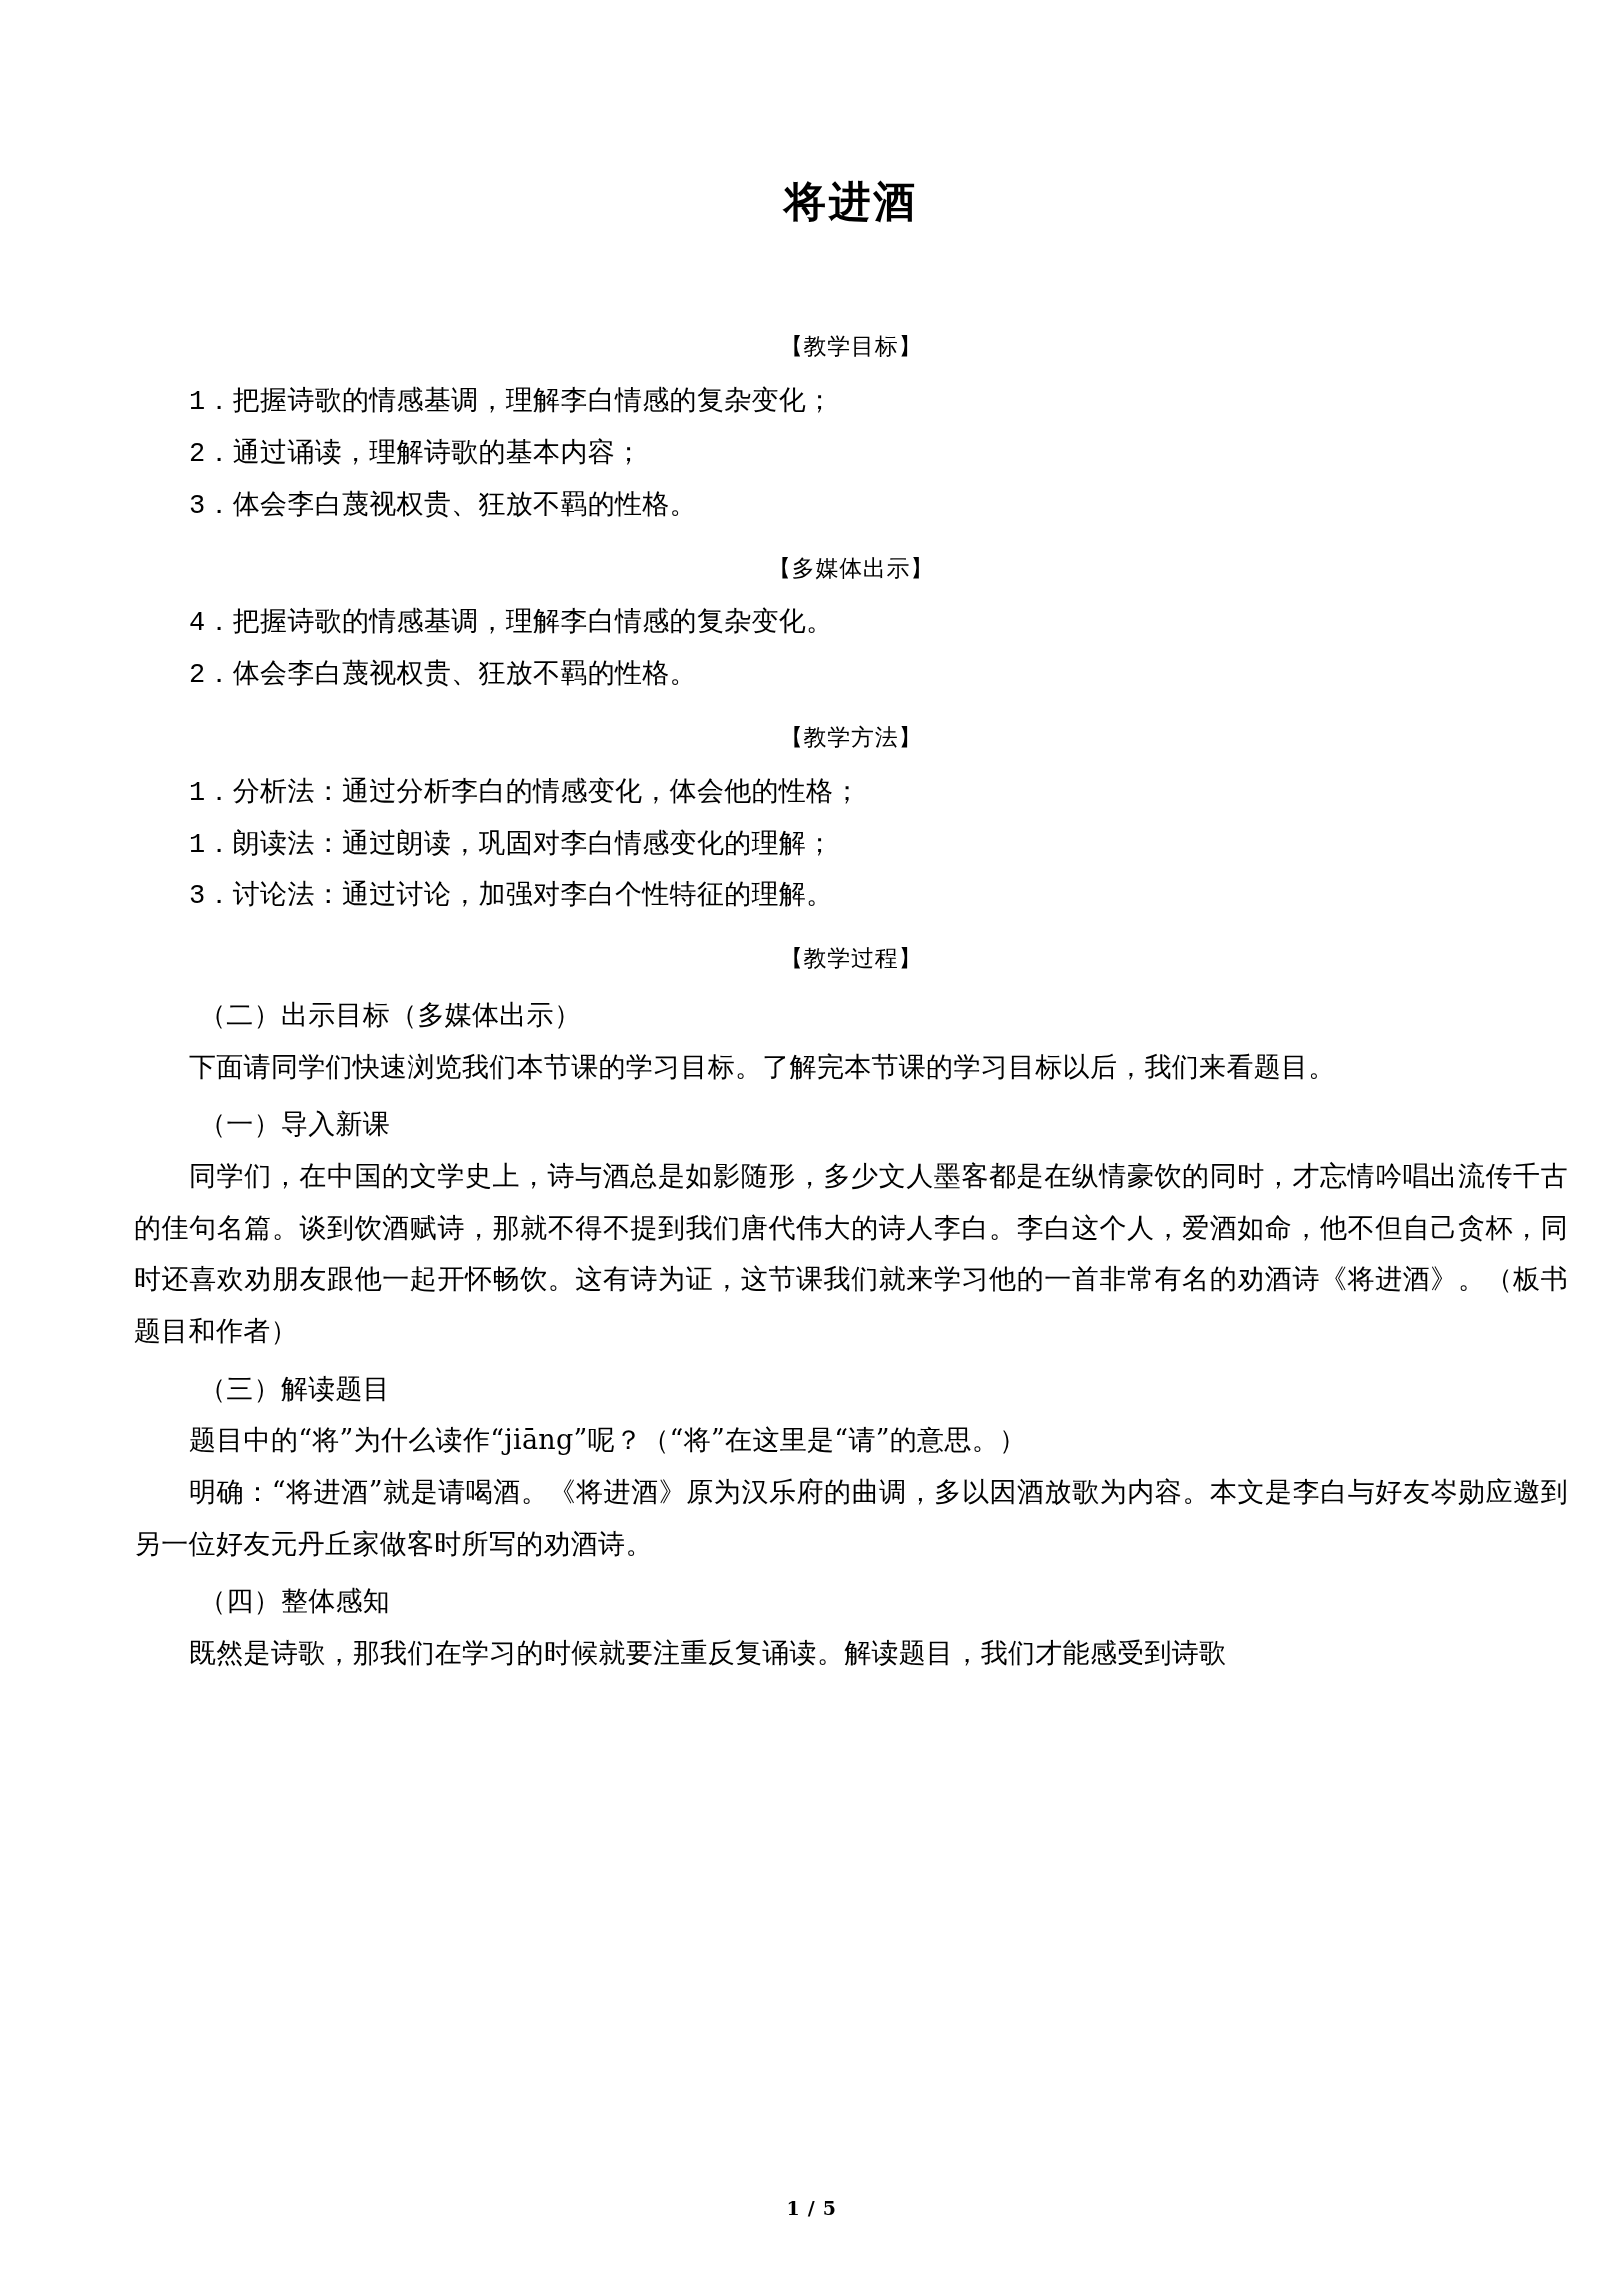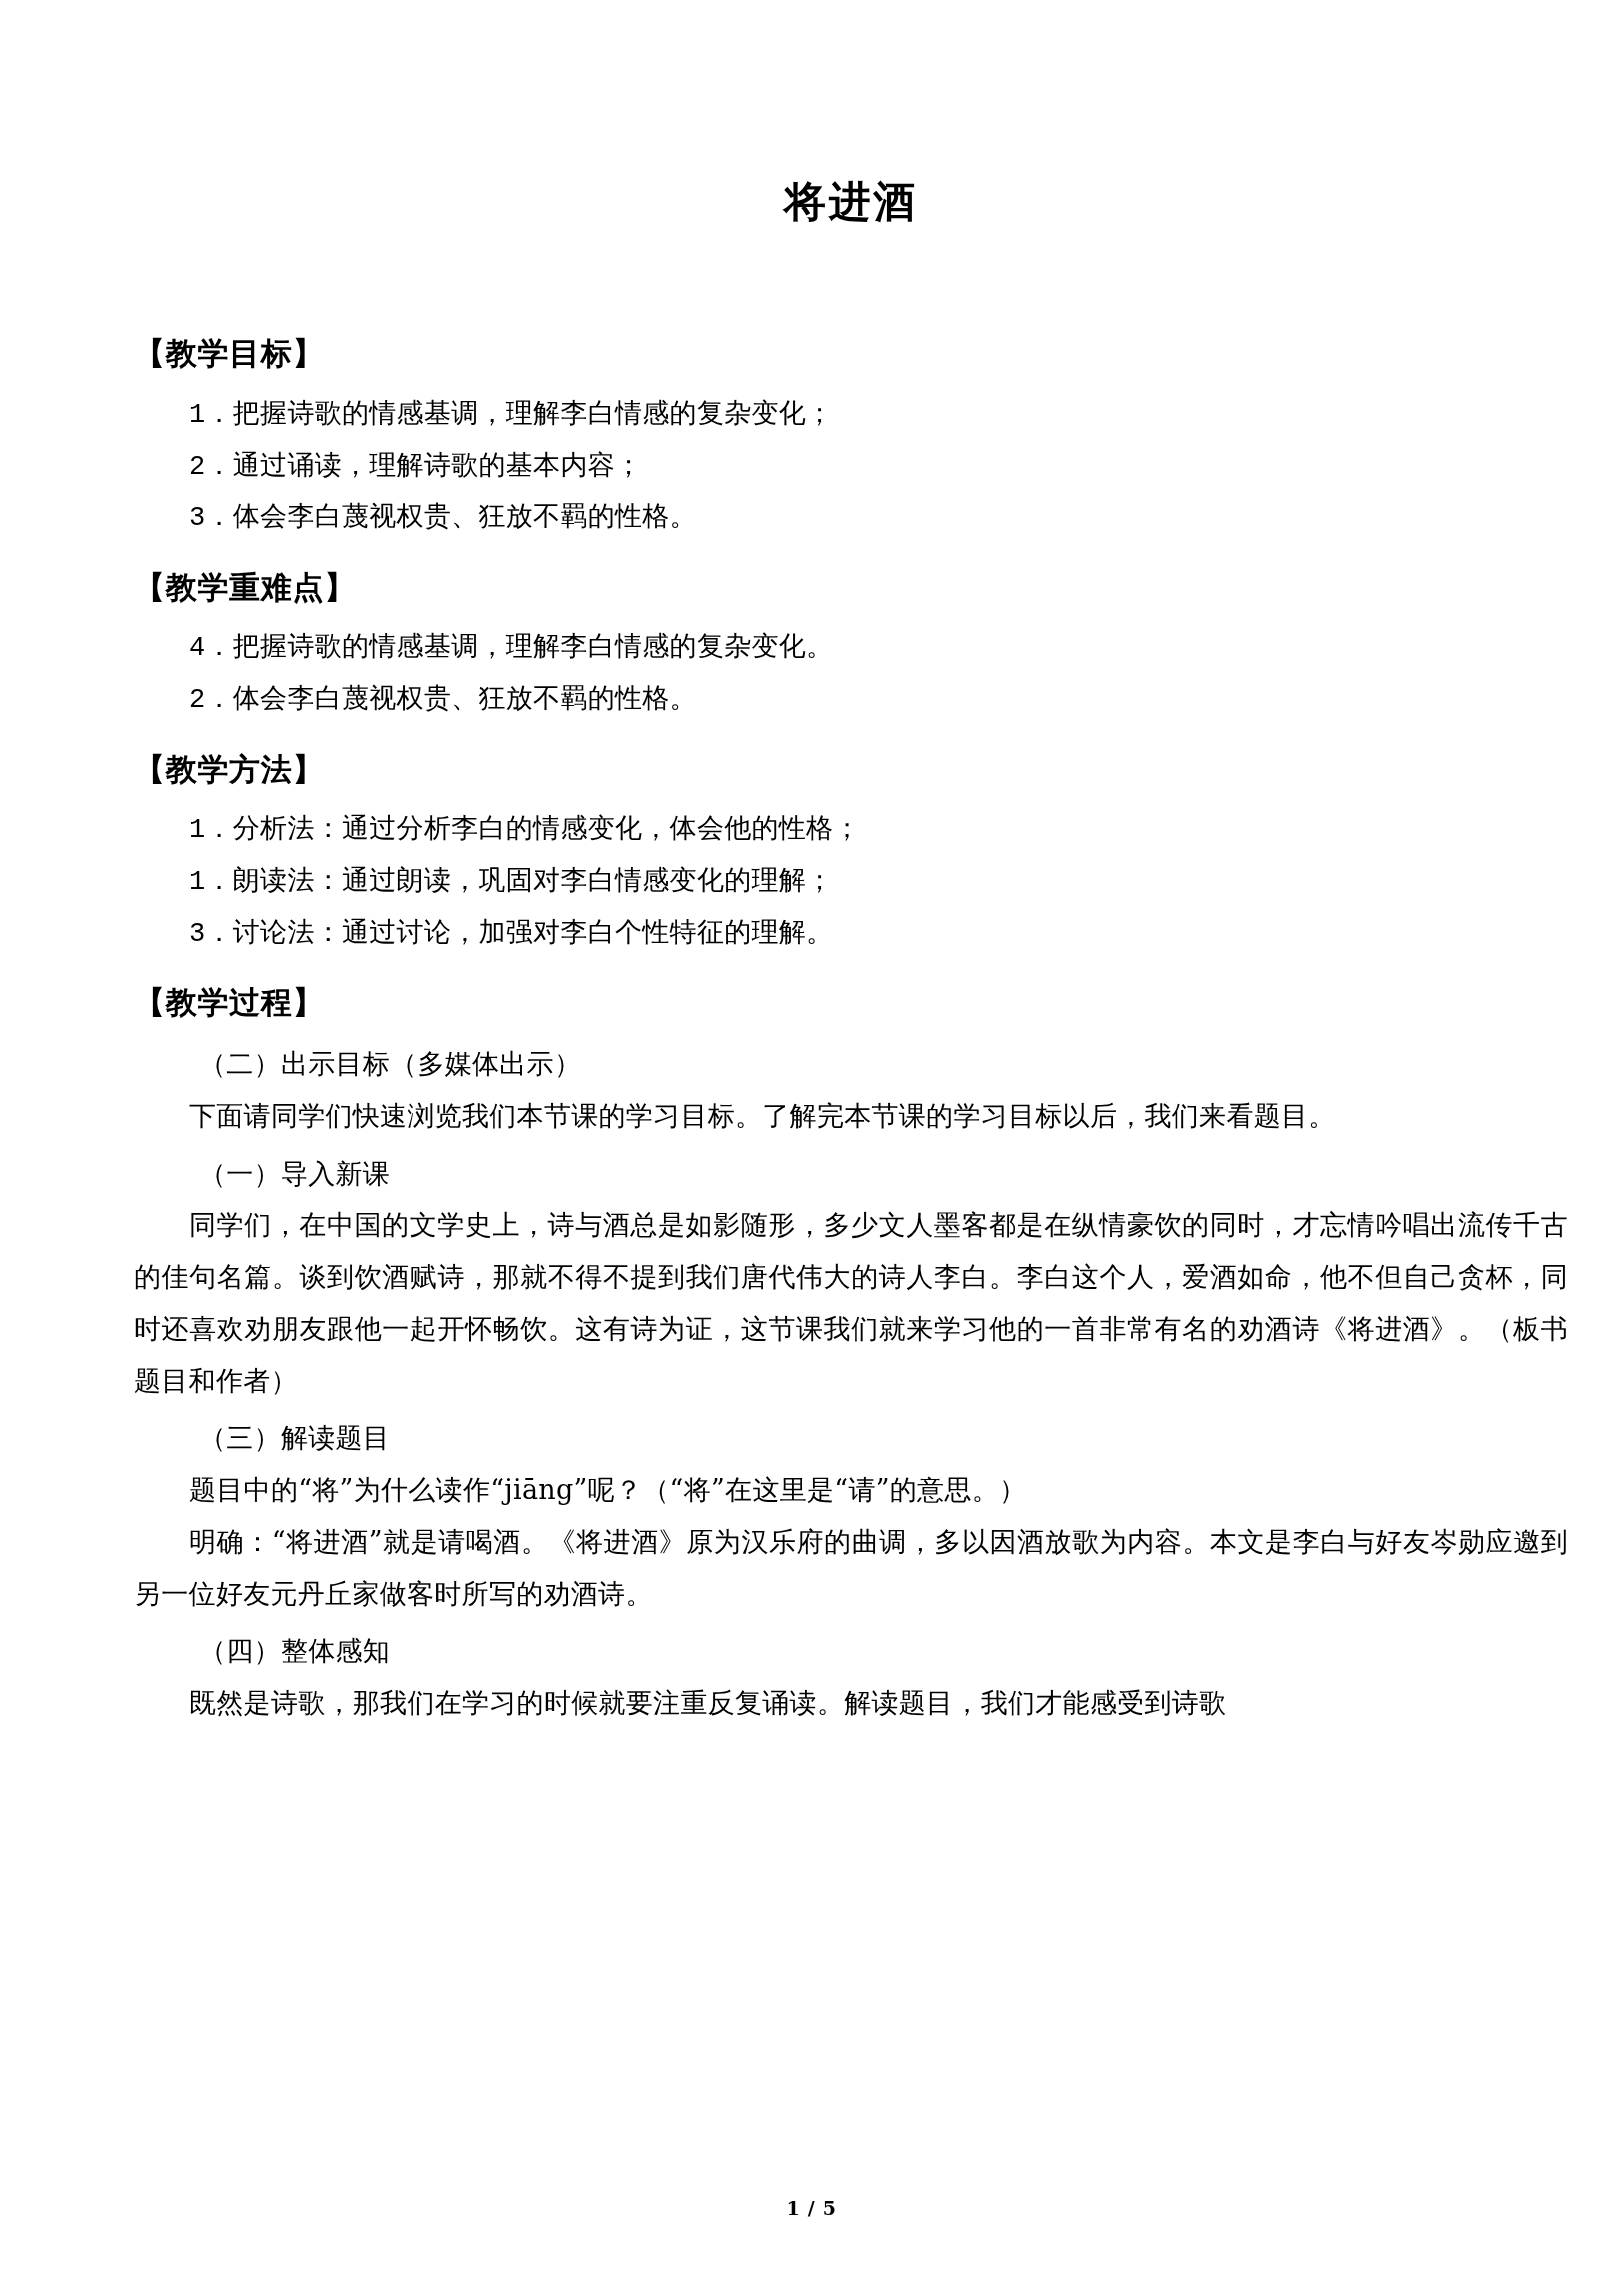--- a/index.html
+++ b/index.html
@@ -24,25 +24,26 @@
   }
   .doc-title {
     text-align: center;
     font-size: 42px;
     font-weight: bold;
     letter-spacing: 2.7px;
     margin: 0 0 102px 0;
     line-height: 1.2;
   }
   .section-head {
-    font-size: 31px;
-    font-weight: bold;
+    font-size: 23px;
+    font-weight: normal;
     margin: 0 0 12.3px 0;
     line-height: 1.55;
     letter-spacing: 0.7px;
+    text-align: center;
   }
   .list {
     margin: 0 0 17.7px 0;
     padding: 0;
     list-style: none;
   }
   .list li {
     font-size: 27px;
     line-height: 1.92;
     text-indent: 55px;
@@ -82,21 +83,21 @@
 
   <div class="doc-title">将进酒</div>
 
   <div class="section-head">【教学目标】</div>
   <ul class="list">
     <li>1．把握诗歌的情感基调，理解李白情感的复杂变化；</li>
     <li>2．通过诵读，理解诗歌的基本内容；</li>
     <li>3．体会李白蔑视权贵、狂放不羁的性格。</li>
   </ul>
 
-  <div class="section-head">【教学重难点】</div>
+  <div class="section-head">【多媒体出示】</div>
   <ul class="list">
     <li>4．把握诗歌的情感基调，理解李白情感的复杂变化。</li>
     <li>2．体会李白蔑视权贵、狂放不羁的性格。</li>
   </ul>
 
   <div class="section-head">【教学方法】</div>
   <ul class="list">
     <li>1．分析法：通过分析李白的情感变化，体会他的性格；</li>
     <li>1．朗读法：通过朗读，巩固对李白情感变化的理解；</li>
     <li>3．讨论法：通过讨论，加强对李白个性特征的理解。</li>

